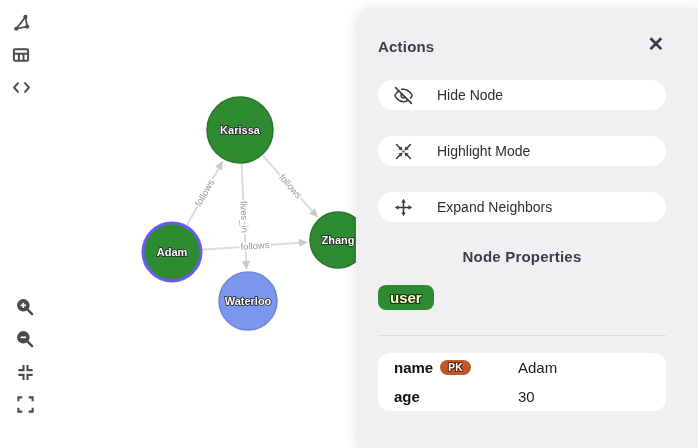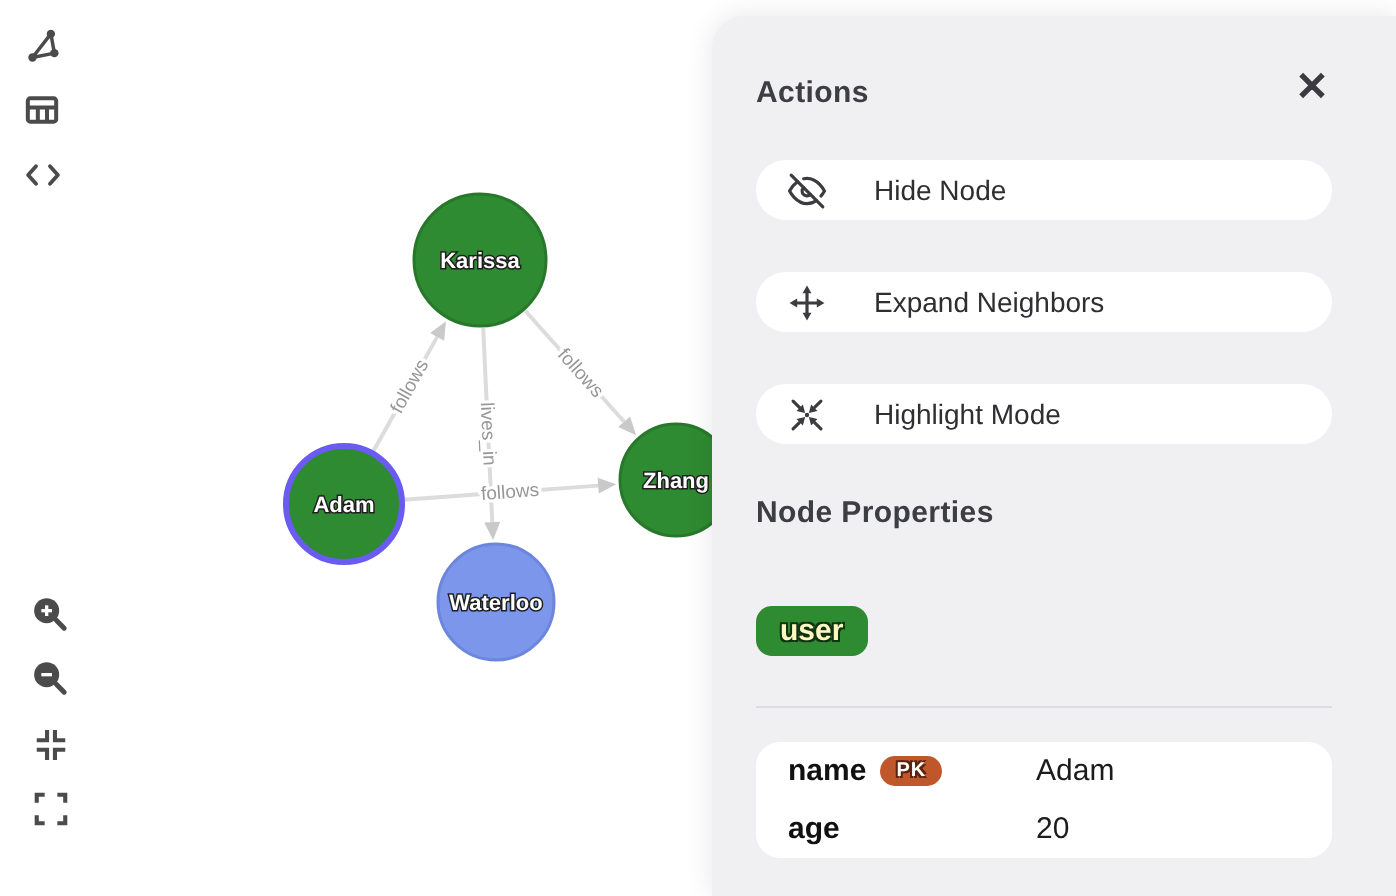--- a/index.html
+++ b/index.html
@@ -23,21 +23,21 @@
 
   
   .panel { position:absolute; left:356px; top:8px; right:0; bottom:0; z-index:3;
     background:#f0f0f3; border-top-left-radius:16px; box-shadow:0 0 14px rgba(0,0,0,.10);
     padding:30px 32px 0 22px; }
   .panel-close { position:absolute; top:24px; right:30px; width:24px; height:24px;
     border:none; background:transparent; font-size:20px; font-weight:600; color:#3a3a40;
     cursor:pointer; line-height:24px; }
   .panel h2 { font-size:15px; font-weight:600; color:#3d3d44; letter-spacing:.2px; }
   .panel-title { margin-bottom:25px; }
-  .props-title { margin-top:22px; margin-bottom:38px; }
+  .props-title { margin-top:22px; margin-bottom:20px;text-align:center; }
 
   .action-btn { display:flex; align-items:center; gap:24px; width:100%; height:30px;
     background:#ffffff; border:none; border-radius:16px; padding:0 16px; margin-bottom:26px;
     font-family:"Liberation Sans", sans-serif; font-size:14px; color:#2e2e33; cursor:pointer;
     text-align:left; }
   .action-btn svg { flex:0 0 auto; color:#3b3b40; }
 
   .label-badge { display:inline-block; padding:4px 12px; border-radius:8px;
     color:#fef9c3; font-size:15px; font-weight:bold;
     text-shadow:-1px -1px 0 #113311, 1px -1px 0 #113311, -1px 1px 0 #113311, 1px 1px 0 #113311; }
@@ -145,56 +145,56 @@
     <button class="action-btn">
       <svg width="19" height="19" viewBox="0 0 24 24" fill="none" stroke="currentColor" stroke-width="2" stroke-linecap="round" stroke-linejoin="round">
         <path d="M17.94 17.94A10.07 10.07 0 0 1 12 20c-7 0-11-8-11-8a18.45 18.45 0 0 1 5.06-5.94M9.9 4.24A9.12 9.12 0 0 1 12 4c7 0 11 8 11 8a18.5 18.5 0 0 1-2.16 3.19m-6.72-1.07a3 3 0 1 1-4.24-4.24"></path>
         <line x1="2" y1="2" x2="22" y2="22"></line>
       </svg>
       <span>Hide Node</span>
     </button>
 
     <button class="action-btn">
       <svg width="19" height="19" viewBox="0 0 24 24" fill="currentColor" stroke="currentColor" stroke-width="2" stroke-linecap="round">
-        <line x1="12" y1="5.5" x2="12" y2="18.5"></line>
-        <line x1="5.5" y1="12" x2="18.5" y2="12"></line>
-        <polygon points="12,1 9.2,5.8 14.8,5.8" stroke="none"></polygon>
-        <polygon points="12,23 9.2,18.2 14.8,18.2" stroke="none"></polygon>
-        <polygon points="1,12 5.8,9.2 5.8,14.8" stroke="none"></polygon>
-        <polygon points="23,12 18.2,9.2 18.2,14.8" stroke="none"></polygon>
-      </svg>
-      <span>Expand Neighbors</span>
-    </button>
-
-    <button class="action-btn">
-      <svg width="19" height="19" viewBox="0 0 24 24" fill="currentColor" stroke="currentColor" stroke-width="2" stroke-linecap="round">
         <line x1="3.2" y1="3.2" x2="7.2" y2="7.2"></line>
         <polygon points="10.8,10.8 9.4,5.4 5.4,9.4" stroke="none"></polygon>
         <line x1="20.8" y1="3.2" x2="16.8" y2="7.2"></line>
         <polygon points="13.2,10.8 14.6,5.4 18.6,9.4" stroke="none"></polygon>
         <line x1="3.2" y1="20.8" x2="7.2" y2="16.8"></line>
         <polygon points="10.8,13.2 9.4,18.6 5.4,14.6" stroke="none"></polygon>
         <line x1="20.8" y1="20.8" x2="16.8" y2="16.8"></line>
         <polygon points="13.2,13.2 14.6,18.6 18.6,14.6" stroke="none"></polygon>
         <circle cx="12" cy="12" r="1.4" stroke="none"></circle>
       </svg>
       <span>Highlight Mode</span>
     </button>
 
+    <button class="action-btn">
+      <svg width="19" height="19" viewBox="0 0 24 24" fill="currentColor" stroke="currentColor" stroke-width="2" stroke-linecap="round">
+        <line x1="12" y1="5.5" x2="12" y2="18.5"></line>
+        <line x1="5.5" y1="12" x2="18.5" y2="12"></line>
+        <polygon points="12,1 9.2,5.8 14.8,5.8" stroke="none"></polygon>
+        <polygon points="12,23 9.2,18.2 14.8,18.2" stroke="none"></polygon>
+        <polygon points="1,12 5.8,9.2 5.8,14.8" stroke="none"></polygon>
+        <polygon points="23,12 18.2,9.2 18.2,14.8" stroke="none"></polygon>
+      </svg>
+      <span>Expand Neighbors</span>
+    </button>
+
     <h2 class="props-title">Node Properties</h2>
 
     <span class="label-badge" id="node-label-badge" style="background: rgb(46, 139, 49);">user</span>
 
     <div class="divider"></div>
 
     <div class="props-card">
       <div class="prop-key">
         <span>name</span>
         <span class="pk-badge" id="pk-badge" style="background: rgb(192, 87, 43);">PK</span>
       </div>
       <div class="prop-val">Adam</div>
       <div class="prop-key">
         <span>age</span>
       </div>
-      <div class="prop-val">20</div>
+      <div class="prop-val">30</div>
     </div>
   </aside>
 </div>
 
 </body></html>

